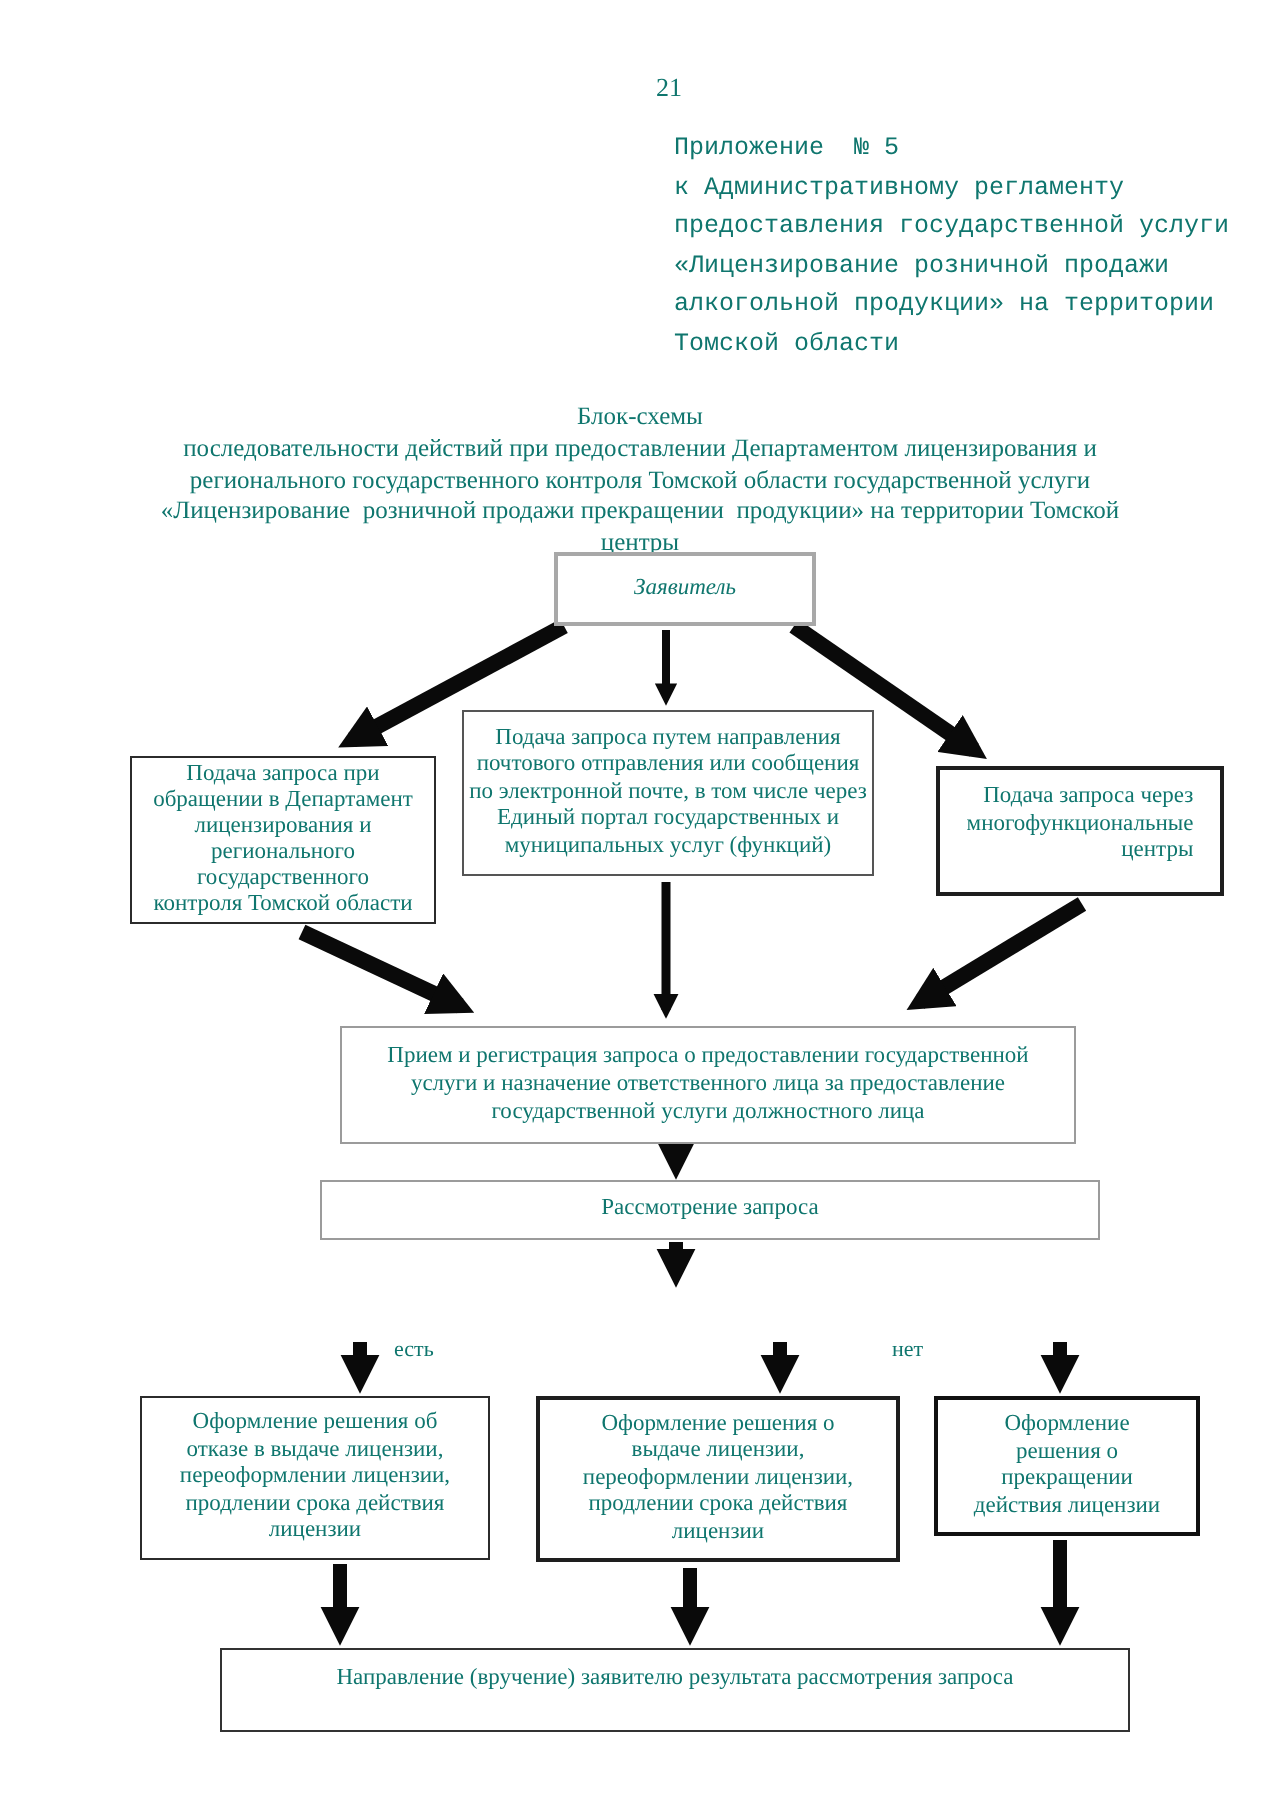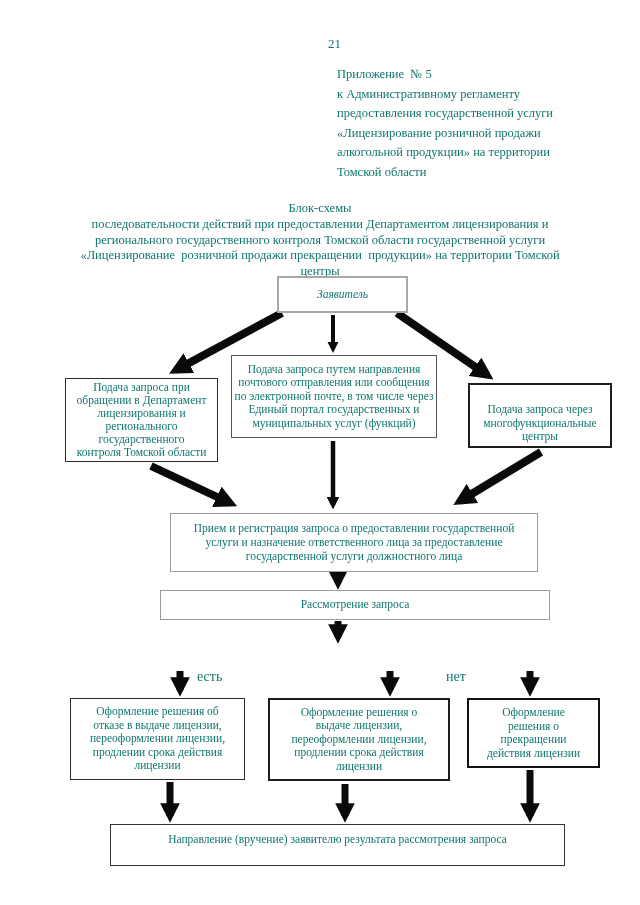--- a/index.html
+++ b/index.html
@@ -4,42 +4,42 @@
 <style>
   html,body{margin:0;padding:0;background:#ffffff;}
   .page{
     position:relative;width:640px;height:905px;background:#ffffff;
     font-family:"Liberation Serif","DejaVu Serif",serif;color:#0f766e;
     overflow:hidden;
   }
   .abs{position:absolute;}
   .page-number{left:328px;top:36px;font-size:13px;}
   .appendix{left:337px;top:65px;font-size:12.5px;line-height:19.5px;}
-  .appendix div{white-space:pre;}
+  .appendix div{white-space:pre;font-family:Liberation Mono, monospace;}
   .doc-title{left:0;top:181px;width:640px;text-align:center;font-size:12.5px;line-height:15.8px;margin-top:20px;}
   .doc-title div{white-space:pre;}
   .node{
     position:absolute;background:#ffffff;
     font-size:11.5px;line-height:13.5px;text-align:center;
     white-space:pre-line;
     display:flex;align-items:center;justify-content:center;
     box-sizing:border-box;
   }
   .n-applicant {left:277px;top:276px;width:131px;height:37px;border:2px solid #a8a8a8;font-style:italic;}
   .n-inperson  {left:65px; top:378px;width:153px;height:84px;border:1.5px solid #2b2b2b;line-height:13px;}
   .n-mail      {left:231px;top:355px;width:206px;height:83px;border:1px solid #555;}
-  .n-mfc       {left:468px;top:383px;width:144px;height:65px;border:2px solid #1e1e1e;align-items:flex-start;padding-top:18px;}
+  .n-mfc       {left:468px;top:383px;width:144px;height:65px;border:2px solid #1e1e1e;align-items:flex-start;padding-top:7px;text-align:right;}
   .n-reception {left:170px;top:513px;width:368px;height:59px;border:1.5px solid #9b9b9b;line-height:14px;align-items:flex-start;padding-top:7px;font-family:Liberation Serif, serif;}
   .n-review    {left:160px;top:590px;width:390px;height:30px;border:1.5px solid #9b9b9b;}
   .n-grounds   {left:142px;top:645px;width:422px;height:25px;border:1.5px solid #9b9b9b;}
   .n-refusal   {left:70px; top:698px;width:175px;height:82px;border:1.5px solid #2b2b2b;}
   .n-issue     {left:268px;top:698px;width:182px;height:83px;border:2px solid #1e1e1e;}
   .n-termination{left:467px;top:698px;width:133px;height:70px;border:2px solid #111;}
   .n-result    {left:110px;top:824px;width:455px;height:42px;border:1.5px solid #333;align-items:flex-start;padding-top:8px;}
-  .branch-label{position:absolute;font-size:14px;}
+  .branch-label{position:absolute;font-size:11px;}
   .lbl-yes{left:197px;top:669px;}
   .lbl-no {left:446px;top:669px;}
   svg.overlay{position:absolute;left:0;top:0;pointer-events:none;}
   svg.overlay line{stroke:#0a0a0a;}
 </style>
 </head>
 <body>
 
 <div class="page">
 

